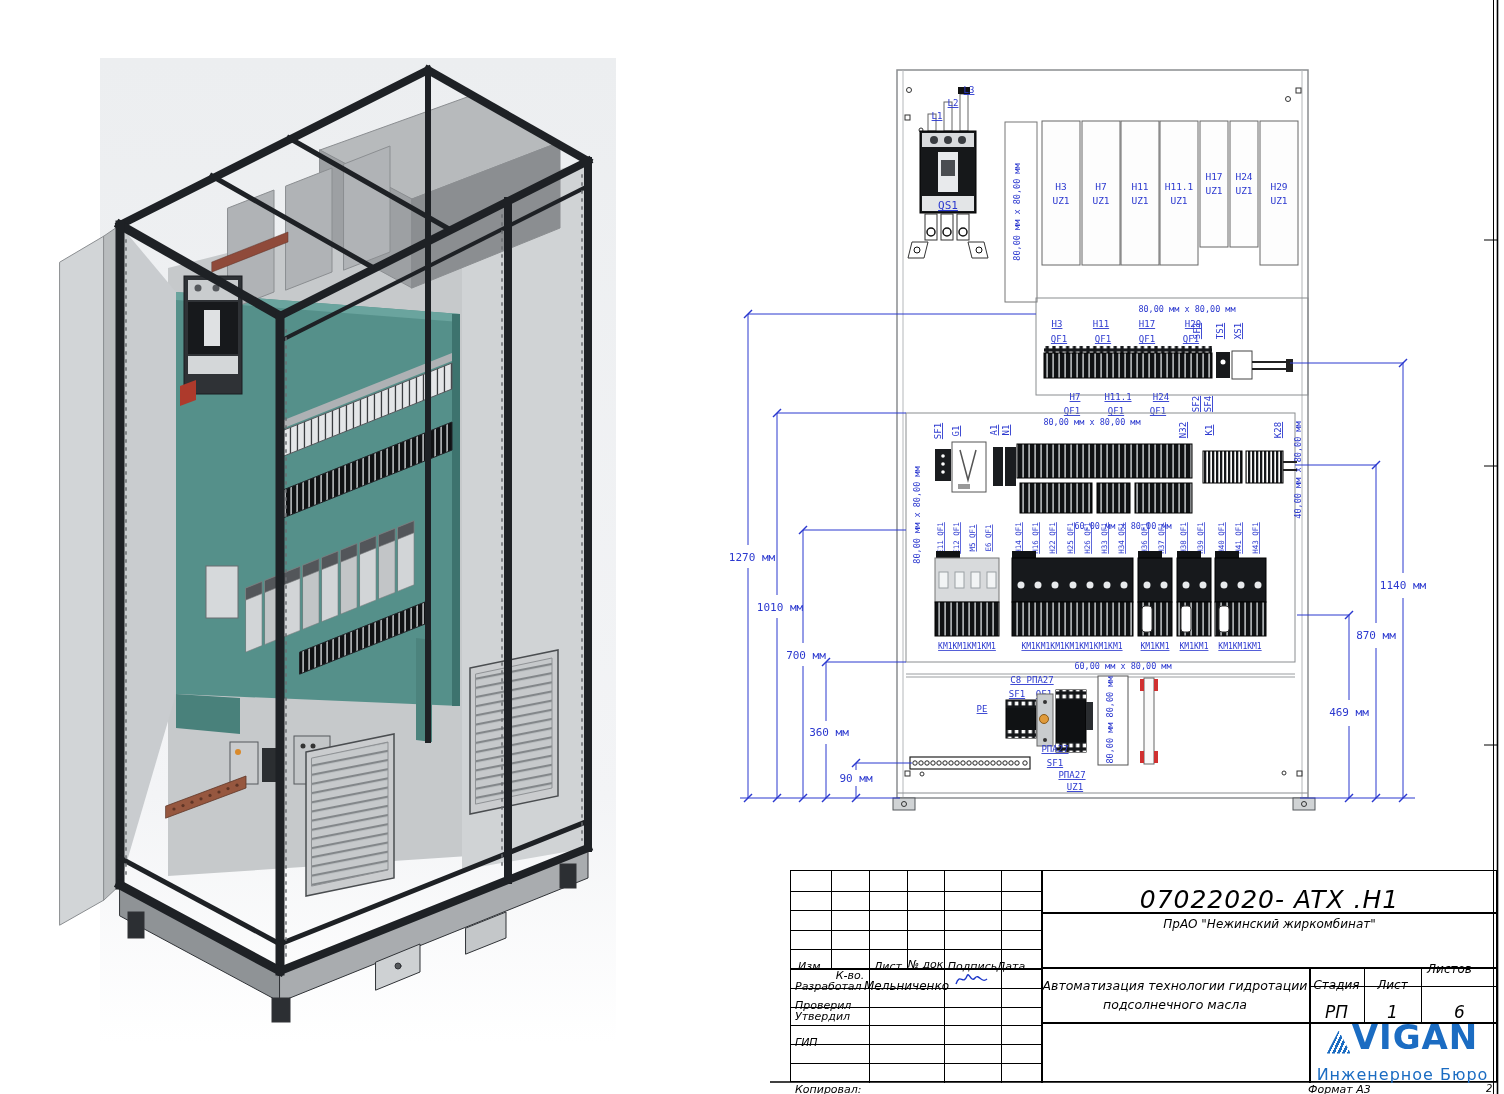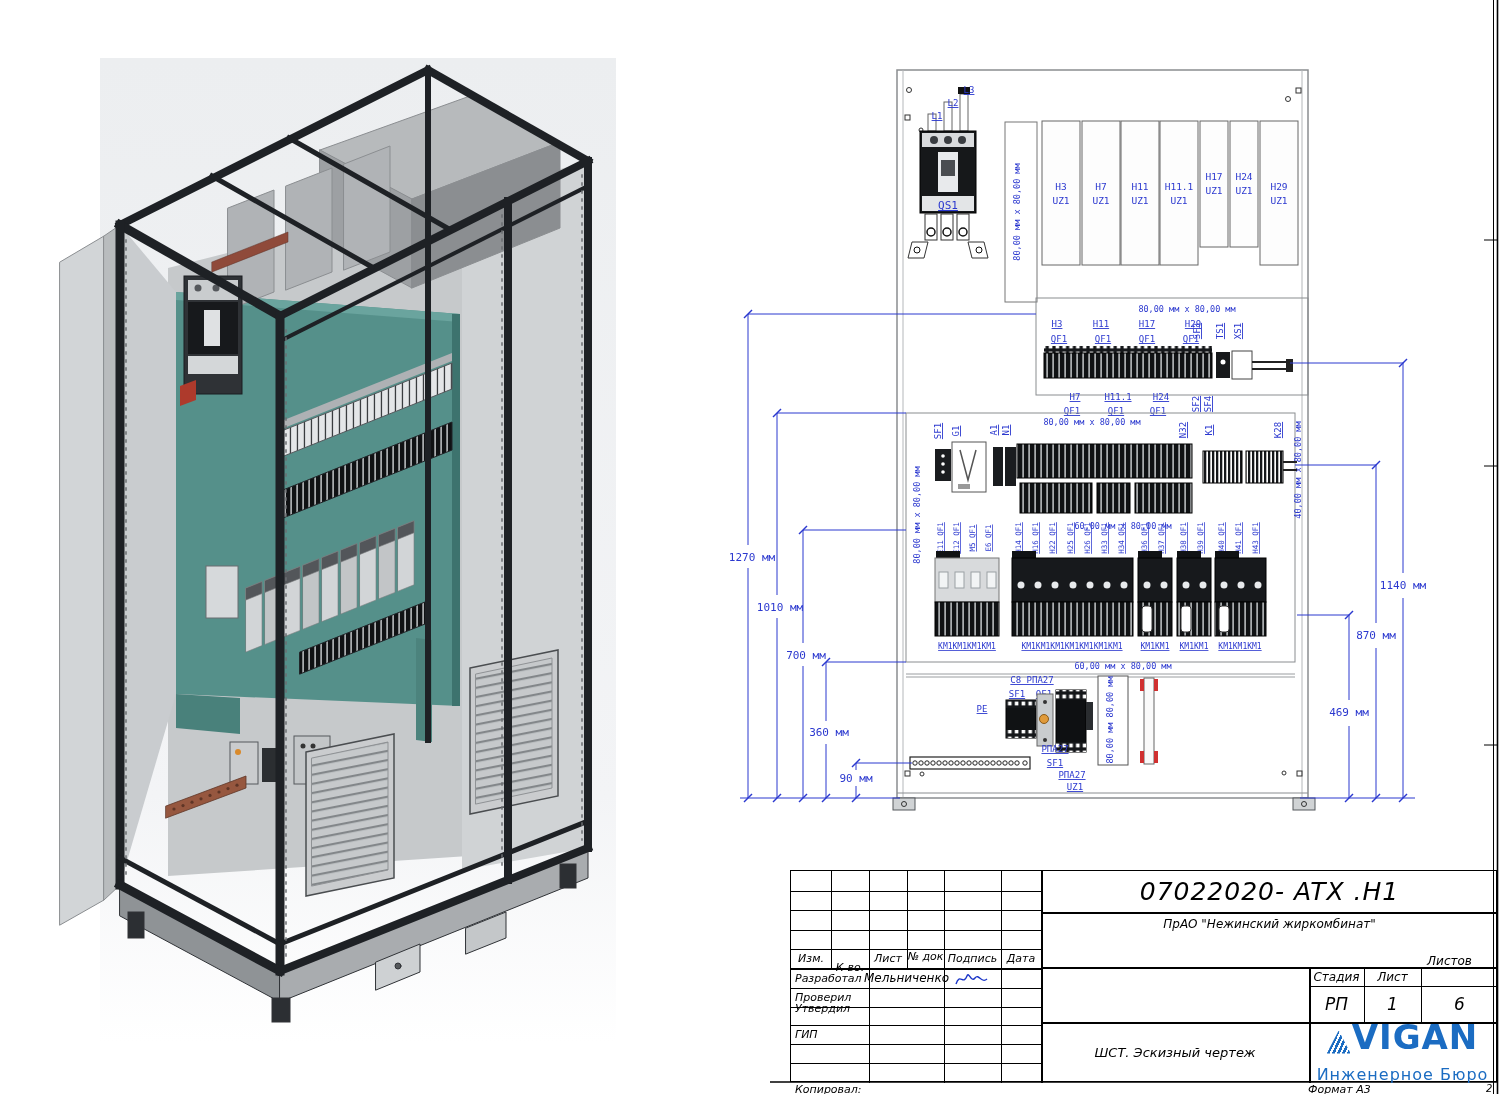--- a/index.html
+++ b/index.html
@@ -10,21 +10,21 @@
   .duct{font-size:8.5px;}
   .dim{font-size:11px;}
   .mod{font-size:9.5px;}
   .rot{font-size:7.5px;text-decoration:underline;}
   .km{font-size:8px;text-decoration:underline;}
   
   #titleblock{position:absolute;left:790px;top:870px;width:707px;height:212px;
       border:1.8px solid #000;box-sizing:border-box;font-style:italic;color:#000;}
   .tbl{position:absolute;background:#000;}
   .tbt{position:absolute;display:flex;align-items:center;justify-content:center;
-       text-align:right;white-space:nowrap;}
+       text-align:right;white-space:nowrap;margin-top:8px;}
   #docnum{font-size:25px;letter-spacing:1px;}
   .small{font-size:11px;}
   .mid{font-size:12px;}
   #logo{position:absolute;left:518px;top:151px;width:187px;height:59px;
         display:flex;flex-direction:column;align-items:center;justify-content:center;color:#1b6cc2;}
   #logo .l1{display:flex;align-items:flex-end;font-weight:bold;font-size:34px;
         font-style:normal;letter-spacing:1px;line-height:1;}
   #logo .tri{width:24px;height:23px;margin-right:1px;
         clip-path:polygon(50% 0,100% 100%,0 100%);
         background:repeating-linear-gradient(115deg,#1b6cc2 0 2.6px,#fff 2.6px 4.6px);}
@@ -559,42 +559,45 @@
   <div class="tbl" style="left:573px;top:96px;width:1px;height:55px"></div>
   <div class="tbl" style="left:630px;top:96px;width:1px;height:55px"></div>
   <div class="tbl" style="left:518px;top:115px;width:189px;height:1px"></div>
   <div class="tbl" style="left:250px;top:151px;width:457px;height:1.6px"></div>
 
   <div class="tbt small" style="left:0;top:78px;width:40px;height:19px">Изм.</div>
   <div class="tbt small" style="left:40px;top:78px;width:38px;height:36px">К-во.</div>
   <div class="tbt small" style="left:78px;top:78px;width:38px;height:19px">Лист</div>
   <div class="tbt small" style="left:116px;top:78px;width:37px;height:15px">№ док</div>
   <div class="tbt small" style="left:153px;top:78px;width:57px;height:19px">Подпись</div>
-  <div class="tbt small" style="left:210px;top:78px;width:40px;height:19px">Дата</div>
+  <div class="tbt small" style="left:200px;top:78px;width:40px;height:19px">Дата</div>
 
   <div class="tbt small" style="left:4px;top:97px;width:74px;height:20px;justify-content:flex-start">Разработал</div>
   <div class="tbt small" style="left:4px;top:117px;width:74px;height:19px;justify-content:flex-start">Проверил</div>
   <div class="tbt small" style="left:4px;top:128px;width:74px;height:18px;justify-content:flex-start">Утвердил</div>
   <div class="tbt small" style="left:4px;top:154px;width:74px;height:19px;justify-content:flex-start">ГИП</div>
   <div class="tbt" style="left:78px;top:97px;width:75px;height:20px;font-size:12px">Мельниченко</div>
   <svg style="position:absolute;left:162px;top:98px" width="40" height="20" viewBox="0 0 40 20">
     <path d="M3,15 C7,3 10,17 14,7 C16,2 18,14 22,9 C26,4 28,15 34,10" fill="none" stroke="#1a35c8" stroke-width="1.4"></path>
   </svg>
 
   <div class="tbt" id="docnum" style="left:250px;top:0;width:457px;height:41px">07022020- ATX .H1</div>
   <div style="position:absolute;left:250px;top:44px;width:457px;height:52px;text-align:center;font-size:12px;line-height:1.55">
     <div>ПрАО "Нежинский жиркомбинат"</div>
   </div>
+  <div style="position:absolute;left:250px;top:106px;width:268px;height:45px;text-align:center;font-size:12.5px;line-height:1.5">
+    <div>Автоматизация технологии гидротации</div>
+    <div>подсолнечного масла</div>
+  </div>
   <div class="tbt mid" style="left:518px;top:96px;width:55px;height:19px">Стадия</div>
   <div class="tbt mid" style="left:573px;top:96px;width:57px;height:19px">Лист</div>
   <div class="tbt mid" style="left:630px;top:80px;width:57px;height:19px">Листов</div>
   <div class="tbt" style="left:518px;top:115px;width:55px;height:36px;font-size:17px">РП</div>
   <div class="tbt" style="left:573px;top:115px;width:57px;height:36px;font-size:17px">1</div>
   <div class="tbt" style="left:630px;top:115px;width:77px;height:36px;font-size:17px">6</div>
-  <div class="tbt" style="left:250px;top:151px;width:268px;height:61px;font-size:13px">ШСТ. Эскизный чертеж</div>
   <div id="logo">
     <div class="l1">
           <span class="tri"></span>
           <span>VIGAN</span>
         </div>
     <div class="l2">Инженерное Бюро</div>
   </div>
 </div>
 
 

